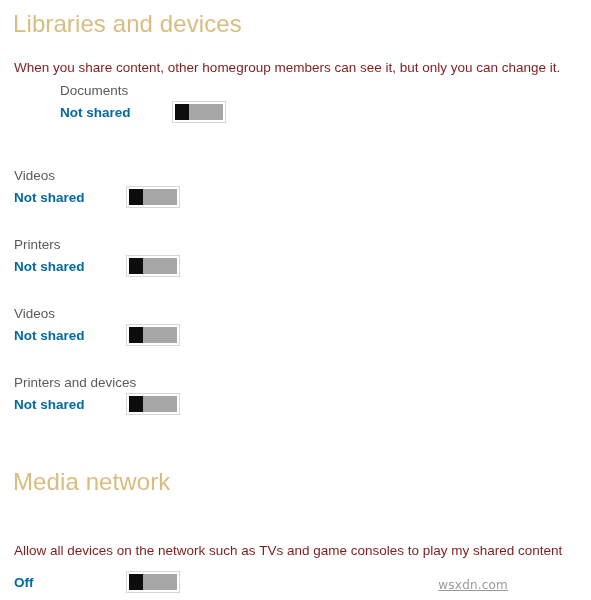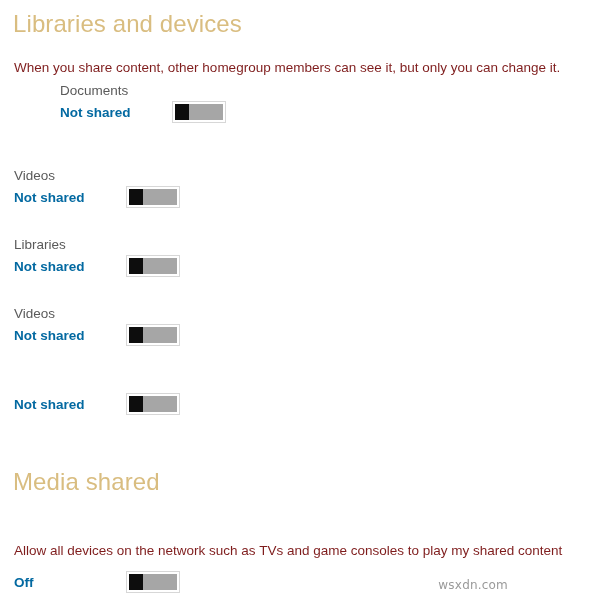--- a/index.html
+++ b/index.html
@@ -122,20 +122,21 @@
   
   .watermark {
     position: absolute;
     right: 12px;
     bottom: 8px;
     font-size: 12px;
     color: #9a9a9a;
     font-family: "DejaVu Sans", sans-serif;
     letter-spacing: 0.2px;
     white-space: nowrap;
+    text-decoration: underline;
   }
 </style>
 </head>
 <body>
 
 <div class="page">
 
   <div class="section-heading" id="heading-libraries">Libraries and devices</div>
 
   <div class="description" id="desc-libraries">When you share content, other homegroup members can see it, but only you can change it.</div>
@@ -150,43 +151,44 @@
 
   <div class="share-row" style="top:169px;">
     <div class="row-title">Videos</div>
     <div class="row-state">Not shared</div>
     <div class="toggle" role="switch" aria-checked="false">
       <span class="thumb"></span>
     </div>
   </div>
 
   <div class="share-row" style="top:238px;">
-    <div class="row-title">Libraries</div>
+    <div class="row-title">Printers</div>
     <div class="row-state">Not shared</div>
     <div class="toggle" role="switch" aria-checked="false">
       <span class="thumb"></span>
     </div>
   </div>
 
   <div class="share-row" style="top:307px;padding-left:14px;">
     <div class="row-title">Videos</div>
     <div class="row-state">Not shared</div>
     <div class="toggle" role="switch" aria-checked="false">
       <span class="thumb"></span>
     </div>
   </div>
 
   <div class="share-row" style="top:376px;">
+    <div class="row-title">Printers and devices</div>
     <div class="row-state">Not shared</div>
     <div class="toggle" role="switch" aria-checked="false">
       <span class="thumb"></span>
     </div>
   </div>
 
-  <div class="section-heading" id="heading-media">Media shared</div>
+  <div class="section-heading" id="heading-media">Media network</div>
 
   <div class="description" id="desc-media">Allow all devices on the network such as TVs and game consoles to play my shared content</div>
 
   <div id="media-row">
     <div class="row-state">Off</div>
     <div class="toggle" role="switch" aria-checked="false">
       <span class="thumb"></span>
     </div>
   </div>
 

